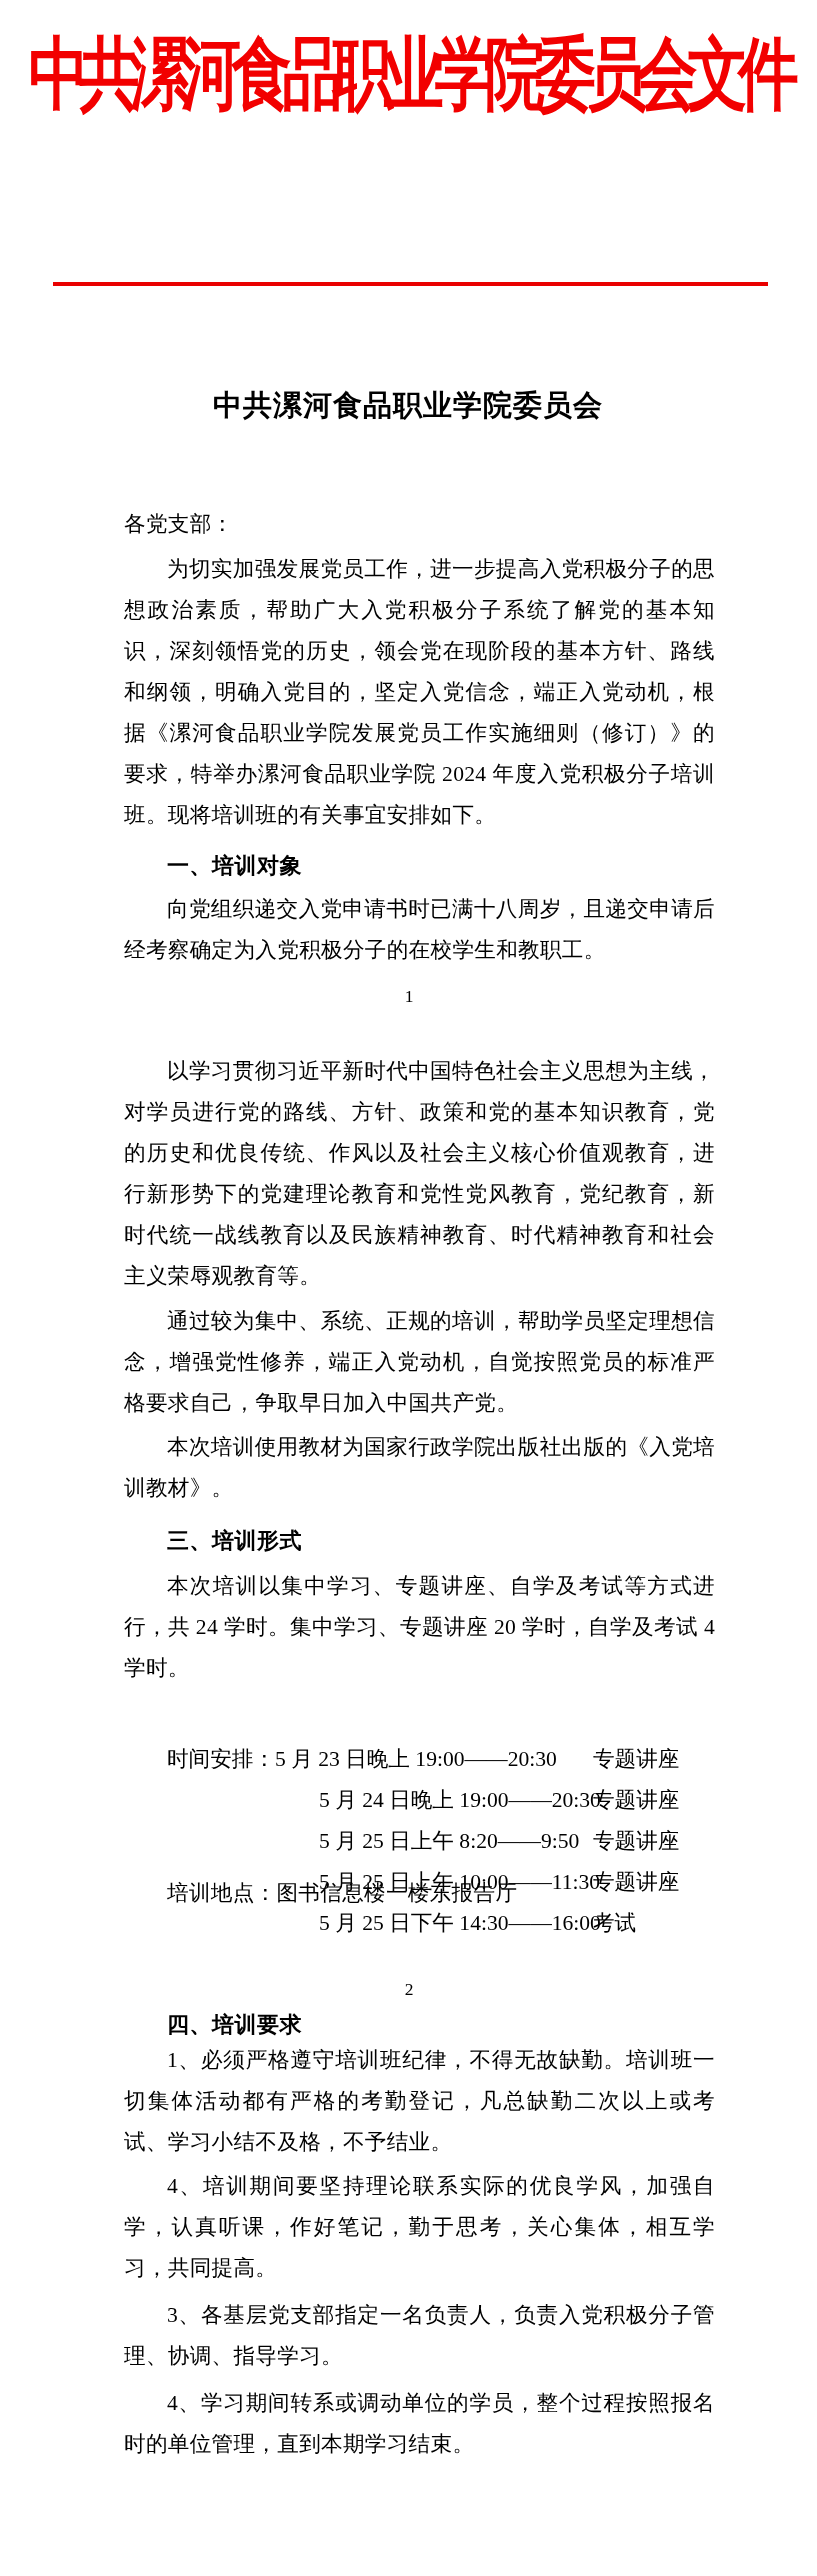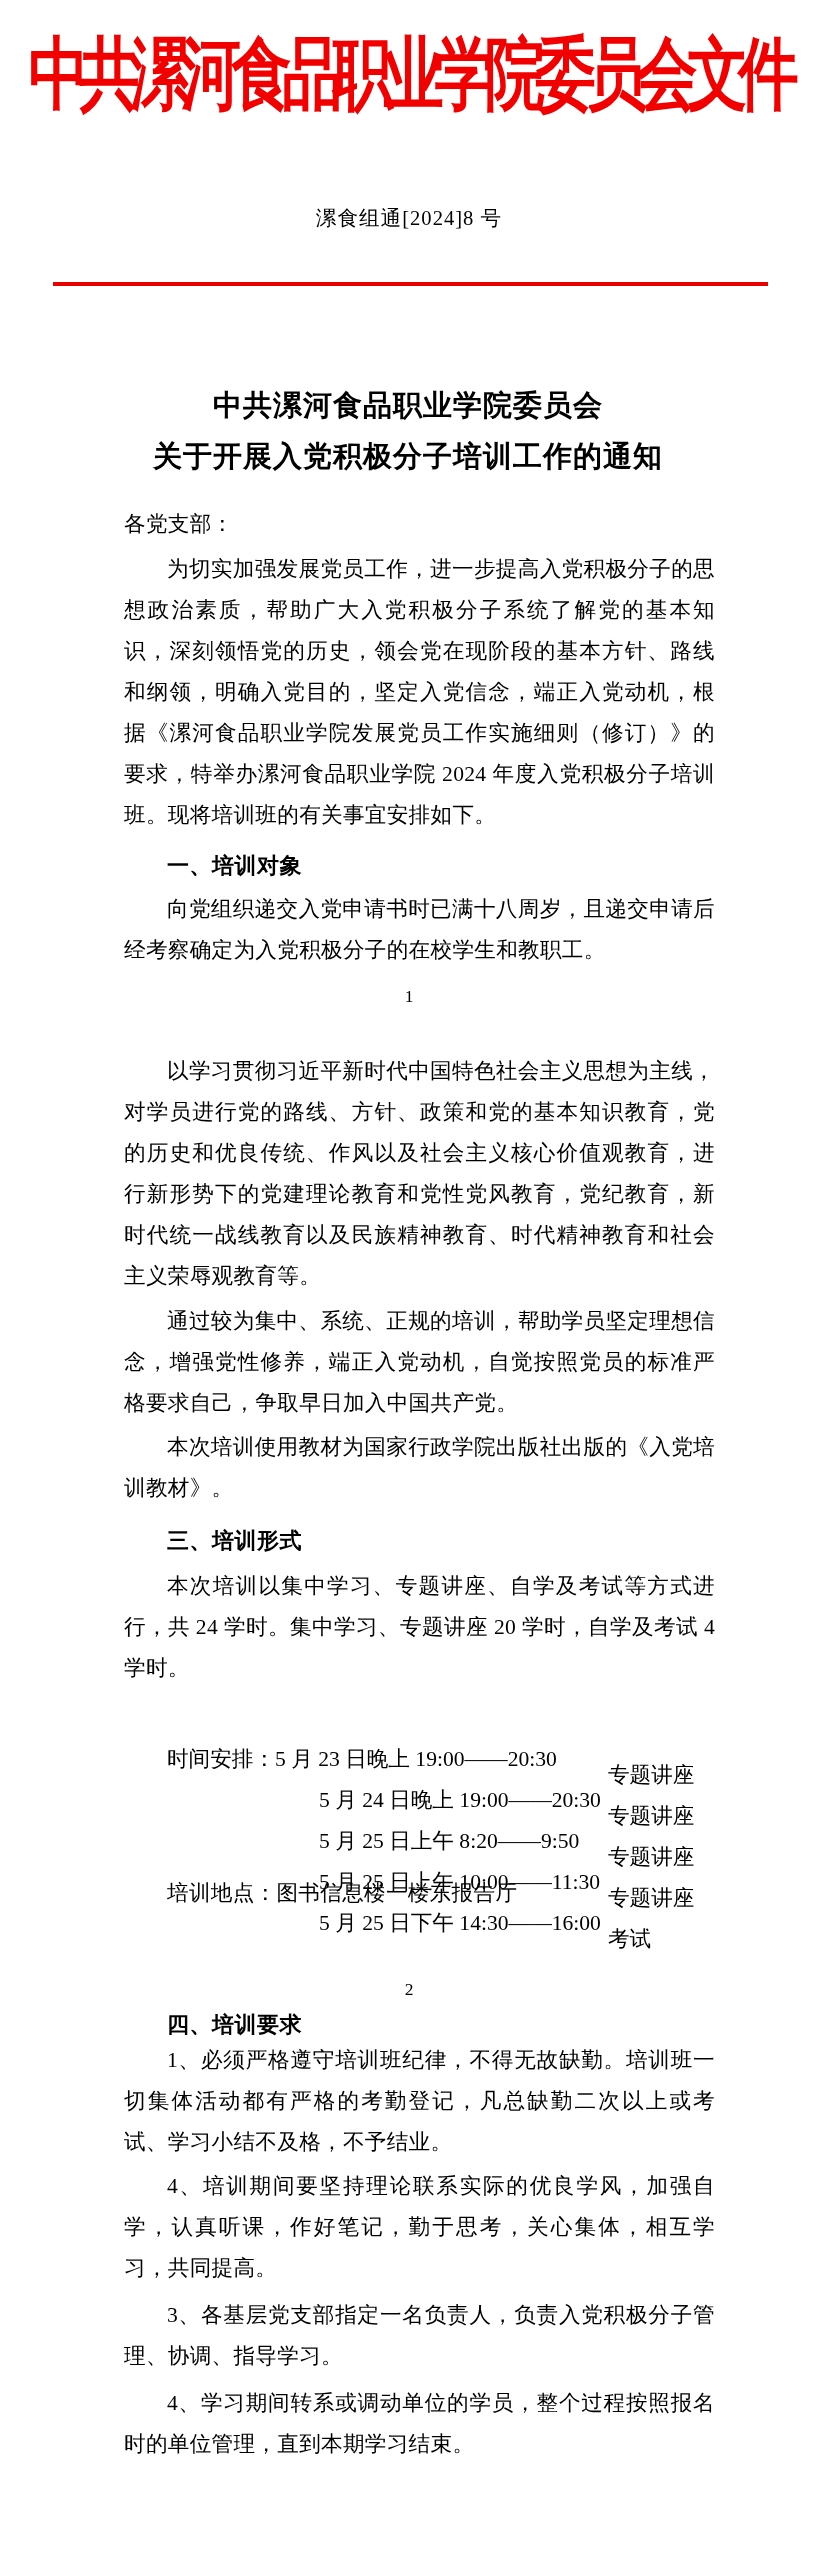--- a/index.html
+++ b/index.html
@@ -62,39 +62,37 @@
     font-size:22px;line-height:41px;
     letter-spacing:0.5px;
     text-indent:43px;
     white-space:nowrap;
   }
 
   
   .sched-row{position:relative;height:41px;font-size:21.6px;line-height:41px;white-space:nowrap;}
   .sched-first{padding-left:43px;}
   .sched-cont{padding-left:195px;}
-  .sched-label{position:absolute;left:469px;top:16px;margin-left:15px;}
+  .sched-label{position:absolute;left:469px;top:0;}
 
   
   .pagenum{
     left:0;width:818px;text-align:center;
     font-size:17.5px;line-height:23px;
   }
 </style>
 </head>
 <body>
 
 <div id="doc">
 
   <div class="abs masthead">中共漯河食品职业学院委员会文件</div>
-  <div class="abs doc-number">漯食组通[2024]8 号</div>
   <div class="abs red-rule"></div>
 
   <div class="abs title-line title-1">中共漯河食品职业学院委员会</div>
-  <div class="abs title-line title-2">关于开展入党积极分子培训工作的通知</div>
 
   <div class="abs content bodytext" style="top:504px">各党支部：</div>
 
   <div class="abs content bodytext indent" style="top:549px">为切实加强发展党员工作，进一步提高入党积极分子的思想政治素质，帮助广大入党积极分子系统了解党的基本知识，深刻领悟党的历史，领会党在现阶段的基本方针、路线和纲领，明确入党目的，坚定入党信念，端正入党动机，根据《漯河食品职业学院发展党员工作实施细则（修订）》的要求，特举办漯河食品职业学院 2024 年度入党积极分子培训班。现将培训班的有关事宜安排如下。</div>
 
   <div class="abs content heading" style="top:845px">一、培训对象</div>
   <div class="abs content bodytext indent" style="top:889px">向党组织递交入党申请书时已满十八周岁，且递交申请后经考察确定为入党积极分子的在校学生和教职工。</div>
 
   <div class="abs pagenum" style="top:985px">1</div>
 

